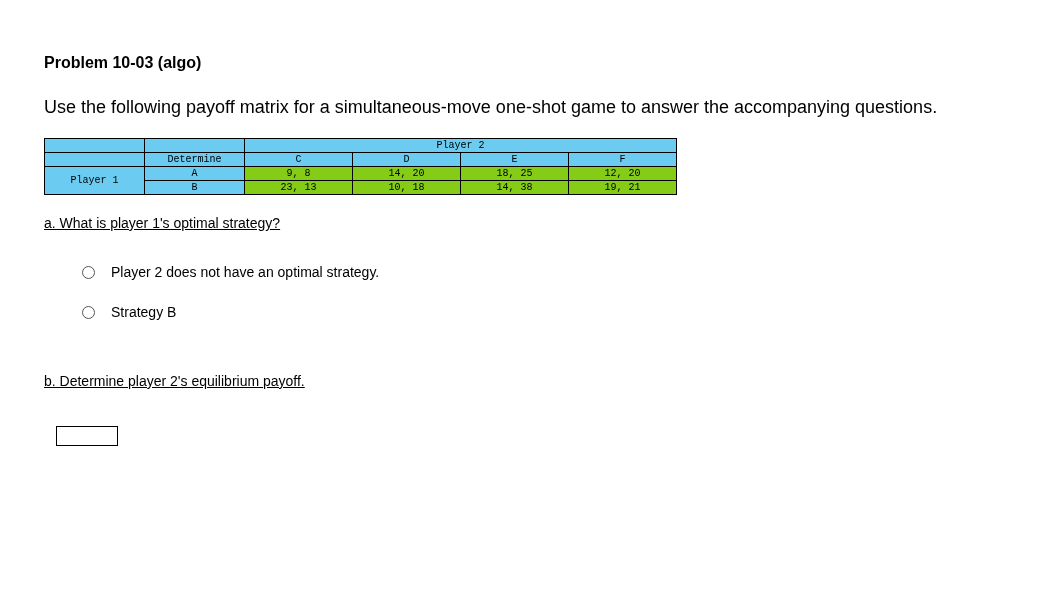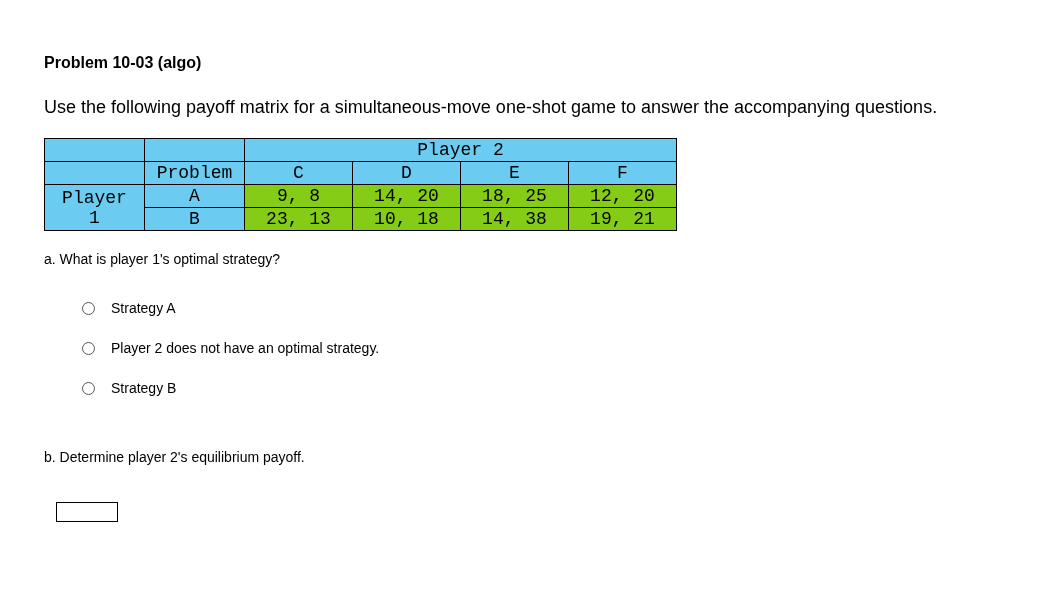--- a/index.html
+++ b/index.html
@@ -18,21 +18,21 @@
       font-size: 16px;
       margin-bottom: 25px;
     }
     .instructions {
       font-size: 18px;
       margin-bottom: 20px;
     }
     .payoff-table {
       border-collapse: collapse;
       font-family: "Courier New", monospace;
-      font-size: 18px;
+      font-size: 10px;
       margin-bottom: 20px;
     }
     .payoff-table td, .payoff-table th {
       border: 1px solid #000000;
       text-align: center;
       padding: 1px 8px;
       font-weight: normal;
     }
     .header-cell {
       background-color: #6bcbf0;
@@ -47,20 +47,21 @@
     .row-header {
       background-color: #6bcbf0;
       font-weight: bold;
     }
     .data-cell {
       background-color: #84cc16;
     }
     .question-text {
       font-size: 14px;
       margin-bottom: 25px;
+      text-decoration: underline;
     }
     .options {
       margin-left: 30px;
       margin-bottom: 45px;
     }
     .option-row {
       display: flex;
       align-items: center;
       margin-bottom: 4px;
       font-size: 14px;
@@ -96,21 +97,21 @@
 
 <table class="payoff-table">
   <tbody>
       <tr>
     <td class="header-cell narrow-col"></td>
     <td class="header-cell narrow-col"></td>
     <td class="header-cell wide-col" colspan="4">Player 2</td>
   </tr>
   <tr>
     <td class="header-cell"></td>
-    <td class="header-cell">Problem</td>
+    <td class="header-cell">Determine</td>
     <td class="header-cell wide-col">C</td>
     <td class="header-cell wide-col">D</td>
     <td class="header-cell wide-col">E</td>
     <td class="header-cell wide-col">F</td>
   </tr>
   <tr>
     <td class="row-header" rowspan="2">Player 1</td>
     <td class="row-header">A</td>
     <td class="data-cell">9, 8</td>
     <td class="data-cell">14, 20</td>
@@ -125,24 +126,20 @@
     <td class="data-cell">19, 21</td>
   </tr>
 </tbody>
   </table>
 
 <div class="question-text">a. What is player 1's optimal strategy?</div>
 
 <div class="options">
   <div class="option-row">
     <span class="radio-circle"></span>
-    <span>Strategy A</span>
-  </div>
-  <div class="option-row">
-    <span class="radio-circle"></span>
     <span>Player 2 does not have an optimal strategy.</span>
   </div>
   <div class="option-row">
     <span class="radio-circle"></span>
     <span>Strategy B</span>
   </div>
 </div>
 
 <div class="question-text">b. Determine player 2's equilibrium payoff.</div>
 

